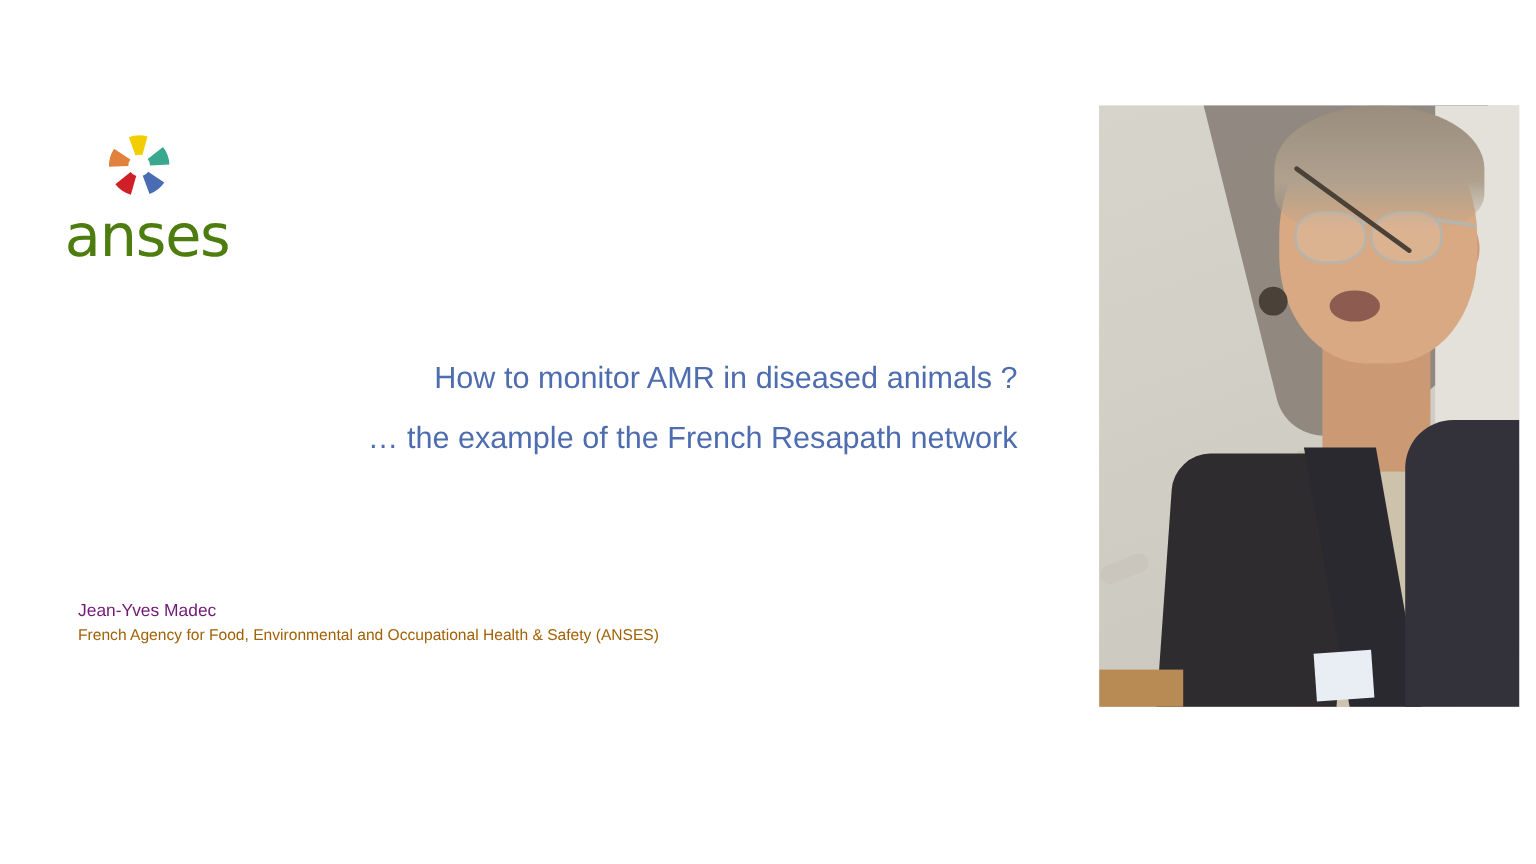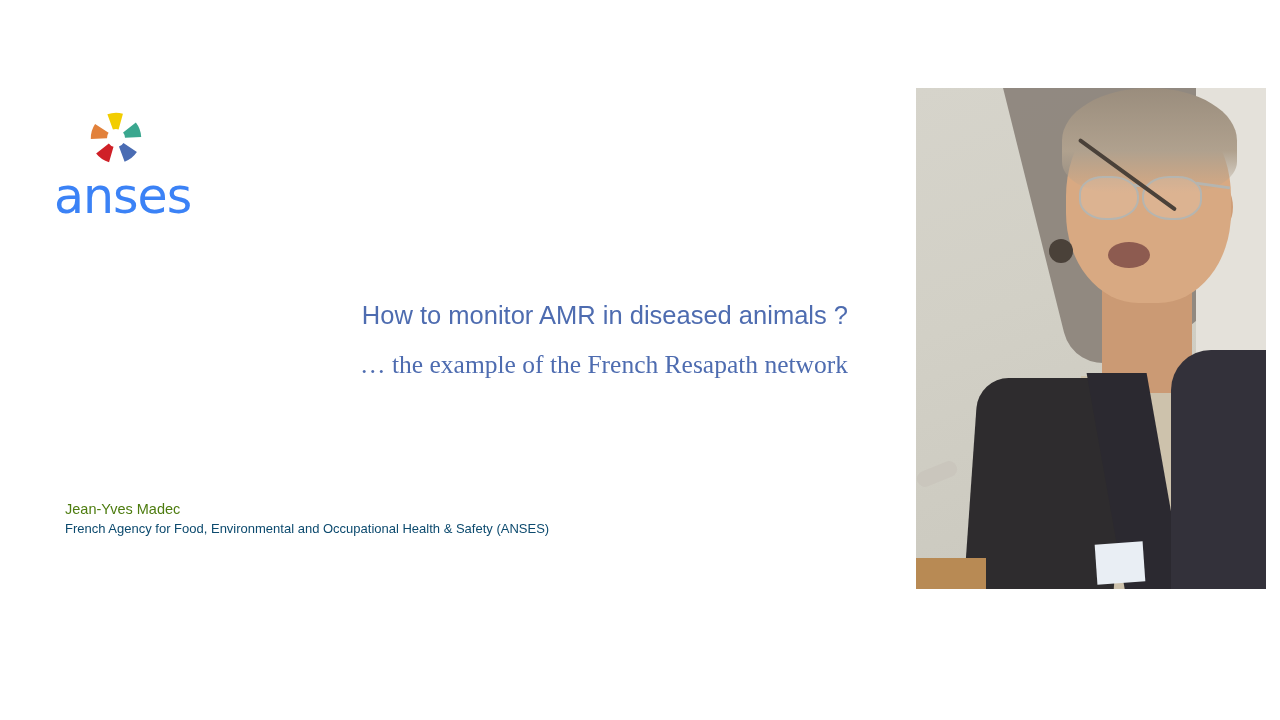--- a/index.html
+++ b/index.html
@@ -12,40 +12,40 @@
     position:relative;
   }
   .slide{position:absolute;inset:0;background:#fff;}
 
   
   #anses-logo{position:absolute;left:54px;top:108px;width:180px;height:112px;}
   #anses-mark{position:absolute;left:32px;top:0;width:60px;height:60px;}
   #anses-wordmark{
     position:absolute;left:0;top:64px;
     font-size:49px;line-height:49px;letter-spacing:-1px;
-    color:#3b82f6;font-weight:400;
+    color:#4d7c0f;font-weight:400;
     font-family:"DejaVu Sans", sans-serif;
   }
 
   
   #title-block{position:absolute;left:148px;top:290px;width:700px;text-align:right;}
   .slide-title{
     color:#4e6cb0;
     font-size:25.5px;
     font-weight:400;
     line-height:50px;
     white-space:nowrap;
     font-family:"Liberation Sans", sans-serif;
   }
-  #title-line2{margin-left:0;font-family:Liberation Serif, serif;}
+  #title-line2{margin-left:0;}
 
   
   #author-block{position:absolute;left:65px;top:499px;}
-  #author-name{font-size:14.5px;color:#4d7c0f;line-height:20px;}
-  #author-affil{font-size:13px;color:#0c4a6e;line-height:19px;}
+  #author-name{font-size:14.5px;color:#701a75;line-height:20px;}
+  #author-affil{font-size:13px;color:#a16207;line-height:19px;}
 
   
   #speaker-photo{
     position:absolute;left:916px;top:88px;width:350px;height:501px;
     overflow:hidden;background:#cfcdc4;
   }
   .ph{position:absolute;}
   #ph-bg{inset:0;background:linear-gradient(160deg,#d6d4cb 0%,#d2d0c6 40%,#c9c7bd 100%);}
   #ph-wedge{
     left:118px;top:-40px;width:230px;height:300px;

